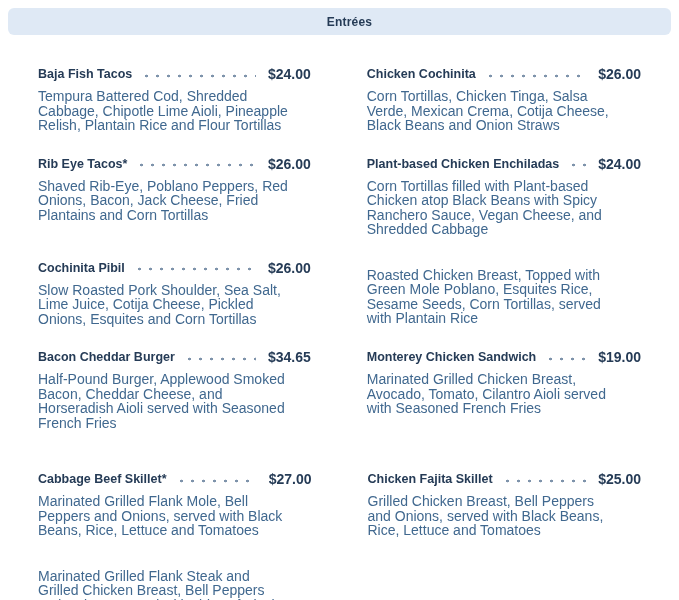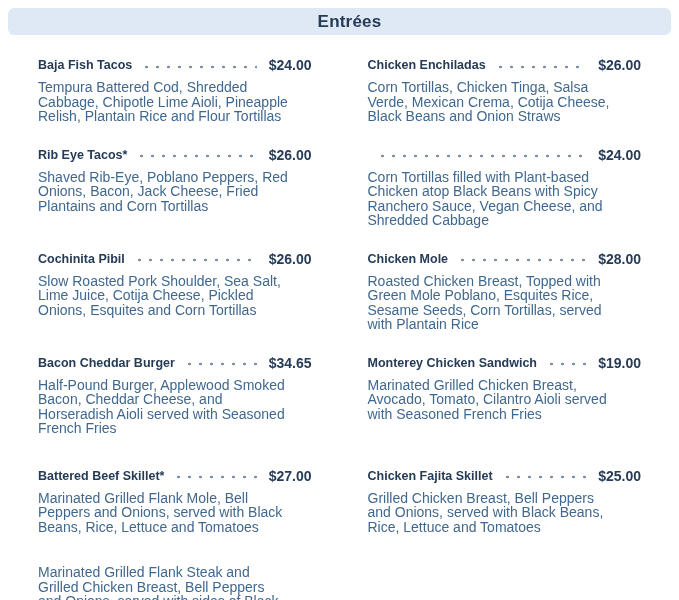--- a/index.html
+++ b/index.html
@@ -23,28 +23,28 @@
   .section-band {
     height: 27px;
     border-radius: 6px;
     background: var(--band-bg);
     display: flex;
     align-items: center;
     justify-content: center;
   }
   .section-title {
     margin: 0;
-    font-size: 17px;
+    font-size: 12px;
     font-weight: bold;
     color: var(--heading);
     letter-spacing: .2px;
     padding-left: 20px;
   }
   .items {
-    padding: 23px 30px 0;
+    padding: 32px 30px 0;
     display: grid;
     grid-template-columns: 1fr 1fr;
     column-gap: 56px;
     row-gap: 24px;
   }
   .menu-item { min-height: 64px; }
   .item-row {
     display: flex;
     align-items: center;
   }
@@ -95,59 +95,55 @@
     <div class="item-row">
       <span class="item-name">Baja Fish Tacos</span>
       <span class="leader"></span>
       <span class="item-price">$24.00</span>
     </div>
     <p class="item-desc">Tempura Battered Cod, Shredded Cabbage, Chipotle Lime Aioli, Pineapple Relish, Plantain Rice and Flour Tortillas</p>
   </div>
 
   <div class="menu-item">
     <div class="item-row">
-      <span class="item-name">Chicken Enchiladas</span>
+      <span class="item-name">Chicken Cochinita</span>
       <span class="leader"></span>
       <span class="item-price">$26.00</span>
     </div>
     <p class="item-desc">Corn Tortillas, Chicken Tinga, Salsa Verde, Mexican Crema, Cotija Cheese, Black Beans and Onion Straws</p>
   </div>
 
   <div class="menu-item">
     <div class="item-row">
       <span class="item-name">Rib Eye Tacos*</span>
       <span class="leader"></span>
       <span class="item-price">$26.00</span>
     </div>
     <p class="item-desc">Shaved Rib-Eye, Poblano Peppers, Red Onions, Bacon, Jack Cheese, Fried Plantains and Corn Tortillas</p>
   </div>
 
   <div class="menu-item">
     <div class="item-row">
+      <span class="item-name">Plant-based Chicken Enchiladas</span>
       <span class="leader"></span>
       <span class="item-price">$24.00</span>
     </div>
     <p class="item-desc">Corn Tortillas filled with Plant-based Chicken atop Black Beans with Spicy Ranchero Sauce, Vegan Cheese, and Shredded Cabbage</p>
   </div>
 
   <div class="menu-item">
     <div class="item-row">
       <span class="item-name">Cochinita Pibil</span>
       <span class="leader"></span>
       <span class="item-price">$26.00</span>
     </div>
     <p class="item-desc">Slow Roasted Pork Shoulder, Sea Salt, Lime Juice, Cotija Cheese, Pickled Onions, Esquites and Corn Tortillas</p>
   </div>
 
   <div class="menu-item">
-    <div class="item-row">
-      <span class="item-name">Chicken Mole</span>
-      <span class="leader"></span>
-      <span class="item-price">$28.00</span>
-    </div>
     <p class="item-desc">Roasted Chicken Breast, Topped with Green Mole Poblano, Esquites Rice, Sesame Seeds, Corn Tortillas, served with Plantain Rice</p>
   </div>
 
   <div class="menu-item">
     <div class="item-row">
       <span class="item-name">Bacon Cheddar Burger</span>
       <span class="leader"></span>
       <span class="item-price">$34.65</span>
     </div>
     <p class="item-desc">Half-Pound Burger, Applewood Smoked Bacon, Cheddar Cheese, and Horseradish Aioli served with Seasoned French Fries</p>
@@ -161,21 +157,21 @@
     </div>
     <p class="item-desc">Marinated Grilled Chicken Breast, Avocado, Tomato, Cilantro Aioli served with Seasoned French Fries</p>
   </div>
 </div>
   </section>
 
   <section class="menu-section">
     <div class="items">
   <div class="menu-item">
     <div class="item-row">
-      <span class="item-name">Battered Beef Skillet*</span>
+      <span class="item-name">Cabbage Beef Skillet*</span>
       <span class="leader"></span>
       <span class="item-price">$27.00</span>
     </div>
     <p class="item-desc">Marinated Grilled Flank Mole, Bell Peppers and Onions, served with Black Beans, Rice, Lettuce and Tomatoes</p>
   </div>
 
   <div class="menu-item">
     <div class="item-row">
       <span class="item-name">Chicken Fajita Skillet</span>
       <span class="leader"></span>

